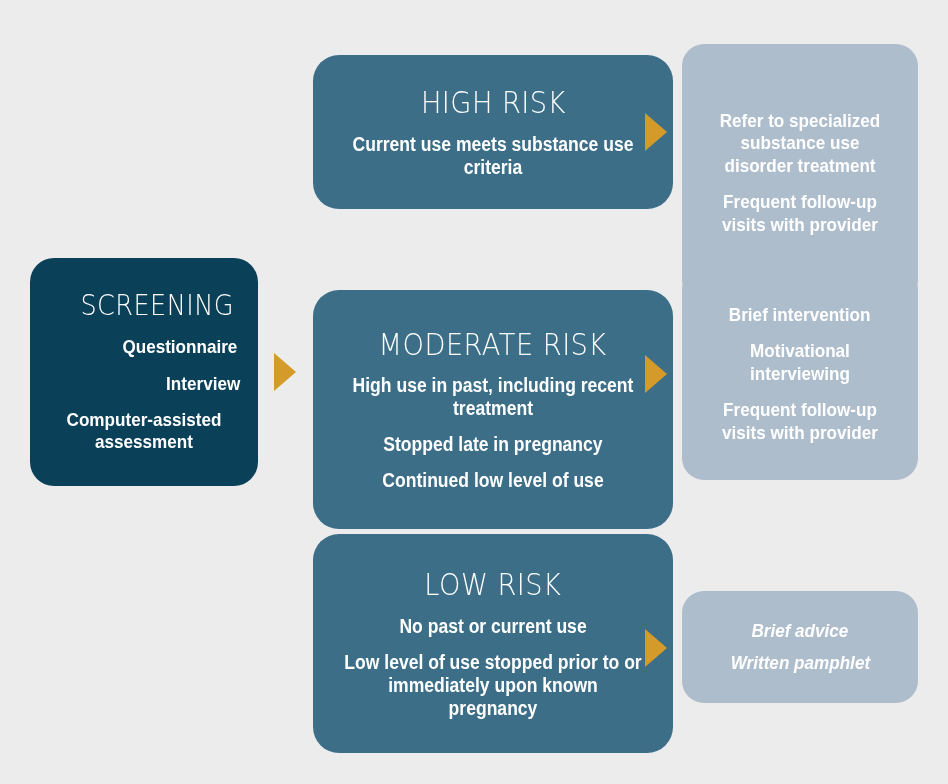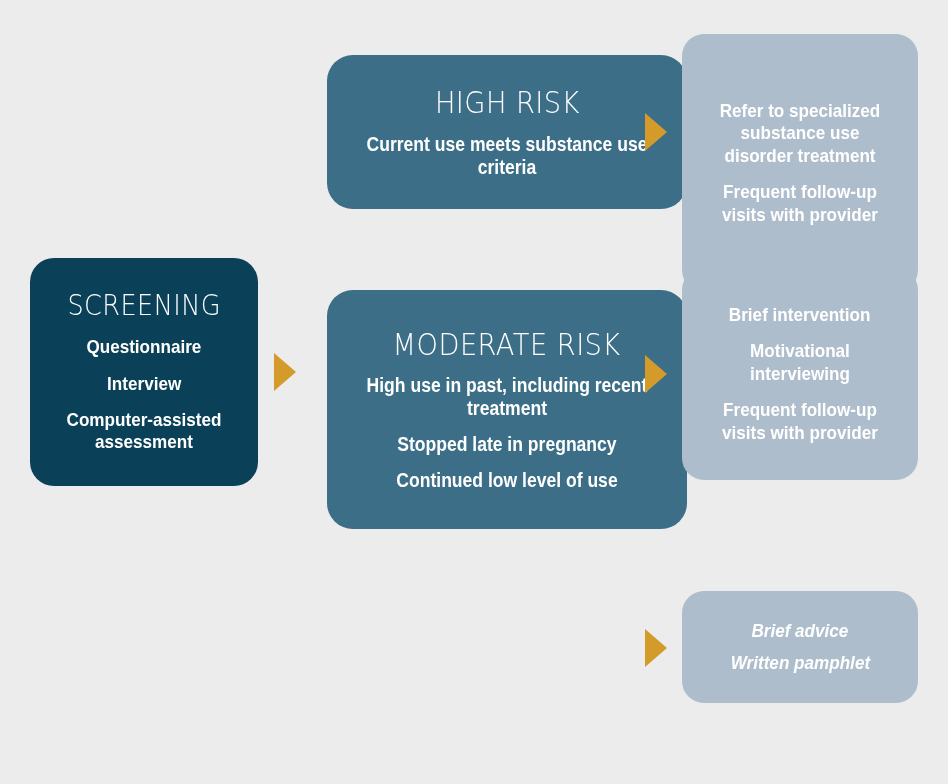--- a/index.html
+++ b/index.html
@@ -35,40 +35,41 @@
     padding: 10px 14px;
   }
 
   .box-screening {
     background: #0b4158;
     left: 30px;
     top: 258px;
     width: 228px;
     height: 228px;
     border-radius: 24px;
+    align-items: flex-end;
   }
 
   .box-risk {
     background: #3c6f87;
-    left: 327px;
+    left: 313px;
     width: 360px;
   }
 
   .box-risk-high   { top: 55px;  height: 154px; }
   .box-risk-mod    { top: 253px; height: 239px; margin-top: 37px; }
   .box-risk-low    { top: 534px; height: 219px; }
 
   .box-outcome {
     background: #aebdcc;
     left: 682px;
     width: 236px;
     border-radius: 22px;
   }
 
-  .box-outcome-high { top: 34px;  height: 258px; }
+  .box-outcome-high { top: 44px;  height: 258px; }
   .box-outcome-mod  { top: 268px; height: 212px; }
   .box-outcome-low  { top: 591px; height: 112px; font-style: italic; }
 
   
   .heading {
     font-family: "DejaVu Sans", sans-serif;
     font-weight: 300;
     font-size: 31px;
     letter-spacing: 0.5px;
     line-height: 1.1;
@@ -155,20 +156,25 @@
   </div>
 
   <div class="arrow arrow-mod"></div>
 
   <div class="box box-outcome box-outcome-mod">
     <div class="line">Brief intervention</div>
     <div class="line">Motivational interviewing</div>
     <div class="line">Frequent follow-up visits with provider</div>
   </div>
 
+  <div class="box box-risk box-risk-low">
+    <div class="heading heading-risk">LOW RISK</div>
+    <div class="line">No past or current use</div>
+    <div class="line">Low level of use stopped prior to or immediately upon known pregnancy</div>
+  </div>
 
   <div class="arrow arrow-low"></div>
 
   <div class="box box-outcome box-outcome-low">
     <div class="line">Brief advice</div>
     <div class="line">Written pamphlet</div>
   </div>
 
 </div>
 

